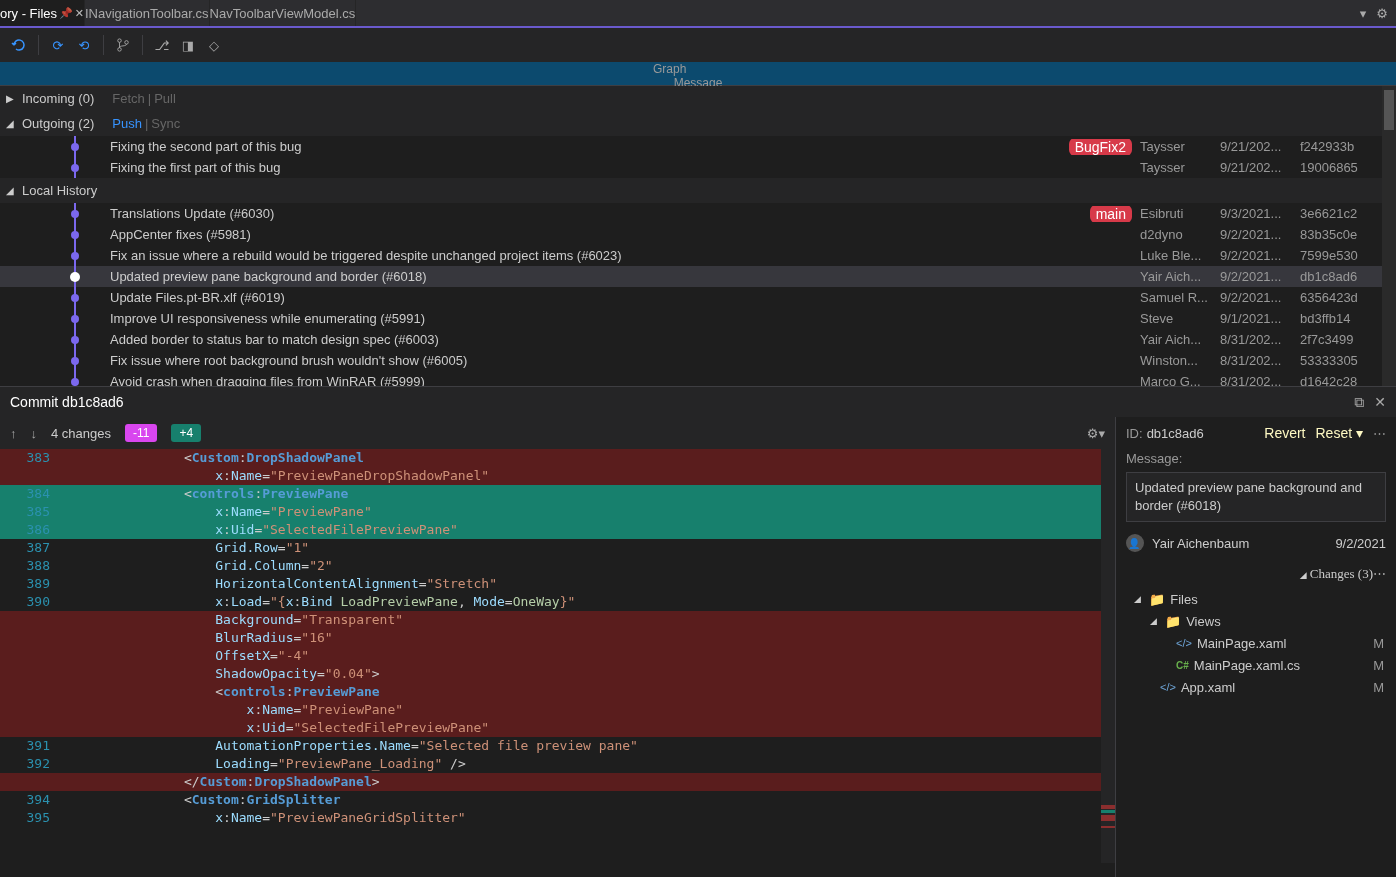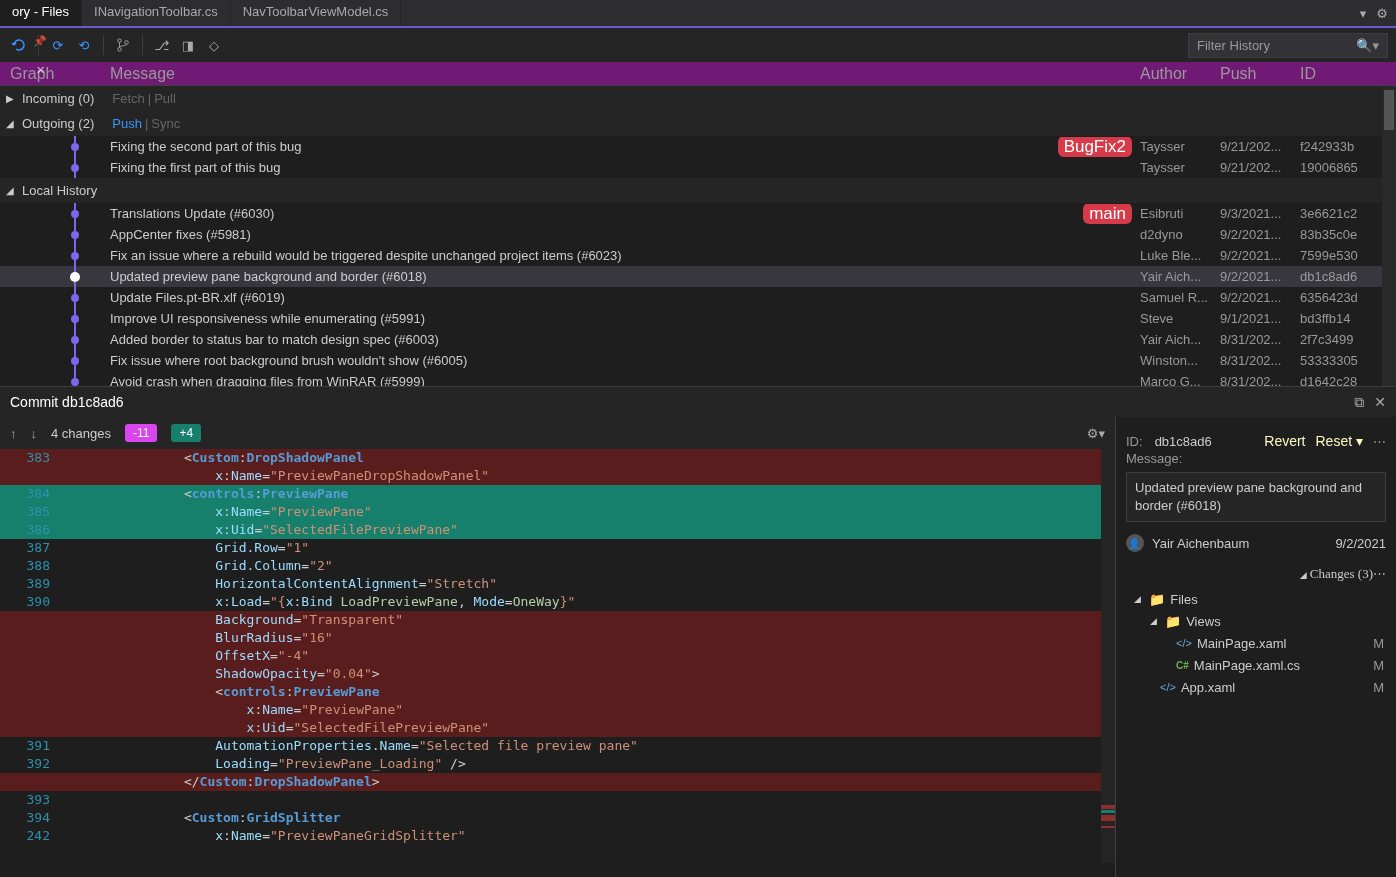--- a/index.html
+++ b/index.html
@@ -15,28 +15,27 @@
   flex-direction: column;
 }
 .tab-bar {
   height: 28px;
   background: #2d2d30;
   display: flex;
   align-items: stretch;
   border-bottom: 2px solid #6a5acd;
 }
 .tab {
-  padding: 4px 12px;
-  display: flex;
-  align-items: center;
-  gap: 16px;
+  padding: 4px 0;
+  display: flex;
+  align-items: center;
+  gap: 2px;
   color: #aaa;
   border-right: 1px solid #252526;
   cursor: pointer;
-  flex-direction: column;
 }
 .tab.active { background: #1e1e1e; color: #fff; }
 .tab .pin, .tab .close { font-size: 11px; opacity: 0.7; }
 .tab-bar-right { margin-left: auto; display: flex; align-items: center; padding: 0 8px; gap: 10px; color: #aaa; }
 .toolbar {
   height: 34px;
   background: #252526;
   display: flex;
   align-items: center;
   padding: 0 8px;
@@ -51,26 +50,27 @@
   border: 1px solid #3e3e42;
   color: #999;
   padding: 4px 8px;
   width: 200px;
   display: flex;
   align-items: center;
   justify-content: space-between;
 }
 .columns-header {
   height: 24px;
-  background: #701a75;
+  background: #0c4a6e;
   display: flex;
   align-items: center;
   color: #999;
-  font-size: 16px;
+  font-size: 12px;
   border-bottom: 1px solid #3e3e42;
+  flex-direction: column;
 }
 .col-graph { width: 110px; padding-left: 10px; }
 .col-msg { flex: 1; }
 .col-author { width: 80px; }
 .col-date { width: 80px; }
 .col-id { width: 80px; }
 .col-scroll { width: 16px; }
 .history-area {
   flex: 0 0 300px;
   overflow: hidden;
@@ -93,21 +93,21 @@
   display: flex;
   align-items: center;
   color: #ccc;
 }
 .commit-row.selected { background: #37373d; }
 .graph-cell { width: 110px; position: relative; height: 100%; display: flex; align-items: center; }
 .graph-line { position: absolute; left: 74px; top: 0; bottom: 0; width: 2px; background: #7b68ee; }
 .graph-dot { position: absolute; left: 71px; width: 8px; height: 8px; background: #7b68ee; border-radius: 50%; }
 .graph-dot.sel { background: #fff; left: 70px; width: 10px; height: 10px; }
 .msg-cell { flex: 1; white-space: nowrap; overflow: hidden; display: flex; align-items: center; gap: 6px; }
-.tag { padding: 1px 6px; border-radius: 6px; font-size: 17px; color: #fff; }
+.tag { padding: 1px 6px; border-radius: 6px; font-size: 14px; color: #fff; }
 .tag.bugfix { background: #d73a49; }
 .tag.main { background: #d73a49; }
 .author-cell { width: 80px; color: #999; white-space: nowrap; overflow: hidden; text-overflow: ellipsis; }
 .date-cell { width: 80px; color: #999; white-space: nowrap; overflow: hidden; text-overflow: ellipsis; }
 .id-cell { width: 80px; color: #999; white-space: nowrap; overflow: hidden; }
 .scrollbar-v { position: absolute; right: 0; top: 0; bottom: 0; width: 14px; background: #2a2a2a; }
 .scrollbar-thumb { position: absolute; left: 2px; right: 2px; top: 4px; height: 40px; background: #555; }
 .splitter-h { height: 1px; background: #3e3e42; }
 .commit-header {
   height: 30px;
@@ -136,21 +136,21 @@
 .code-line.add { background: #17806d; }
 .tok-el { color: #569cd6; font-weight: bold; }
 .tok-attr { color: #9cdcfe; }
 .tok-str { color: #ce9178; }
 .tok-ns { color: #9cdcfe; }
 .tok-val { color: #b5cea8; }
 .minimap { position: absolute; right: 0; top: 0; bottom: 14px; width: 14px; background: #252526; }
 .minimap .mm-del { position: absolute; right: 0; left: 0; background: #8b2e2e; }
 .minimap .mm-add { position: absolute; right: 0; left: 0; background: #17806d; }
 .diff-right { width: 280px; background: #1e1e1e; display: flex; flex-direction: column; }
-.detail-bar { height: 32px; display: flex; align-items: flex-end; padding: 0 10px; gap: 12px; color: #ccc; }
+.detail-bar { height: 32px; display: flex; align-items: center; padding: 0 10px; gap: 4px; color: #ccc; }
 .detail-bar .lbl { color: #999; }
 .detail-bar .actions { margin-left: auto; display: flex; gap: 10px; align-items: center; }
 .detail-bar .actions a { color: #fef9c3; text-decoration: none; font-size: 14px; }
 .detail-bar .dots { color: #aaa; cursor: pointer; }
 .detail-msg-lbl { padding: 2px 10px; color: #999; }
 .detail-msg-box { margin: 4px 10px; padding: 6px 8px; border: 1px solid #3e3e42; background: #252526; color: #ccc; line-height: 1.4; }
 .detail-author { padding: 8px 10px; display: flex; align-items: center; gap: 8px; color: #ccc; justify-content: space-between; }
 .avatar { width: 18px; height: 18px; border-radius: 50%; background: #555; display: inline-flex; align-items: center; justify-content: center; font-size: 10px; color: #ccc; }
 .changes-header { padding: 6px 10px; display: flex; align-items: center; justify-content: flex-end; color: #ccc; font-family: Liberation Serif, serif; }
 .tree { padding: 0 4px; }
@@ -199,24 +199,20 @@
         <circle cx="4" cy="3" r="2" fill="none" stroke="#aaa"></circle>
         <circle cx="4" cy="13" r="2" fill="none" stroke="#aaa"></circle>
         <circle cx="12" cy="5" r="2" fill="none" stroke="#aaa"></circle>
         <path d="M4 5v6M12 7c0 3-8 1-8 4" fill="none" stroke="#aaa"></path>
       </svg>
     </div>
   <div class="sep"></div>
   <div class="toolbar-ico dim">⎇</div>
   <div class="toolbar-ico dim">◨</div>
   <div class="toolbar-ico dim">◇</div>
-  <div class="filter">
-    <span>Filter History</span>
-    <span>🔍▾</span>
-  </div>
 </div>
 
 <div class="columns-header">
   <div class="col-graph">Graph</div>
   <div class="col-msg">Message</div>
   <div class="col-author">Author</div>
   <div class="col-date">Push</div>
   <div class="col-id">ID</div>
   <div class="col-scroll"></div>
 </div>
@@ -494,29 +490,25 @@
         </div>
         <div class="code-line ">
           <div class="gutter">392</div>
           <div class="code-content">                <span class="tok-attr">Loading</span>=<span class="tok-str">"PreviewPane_Loading"</span> /&gt;</div>
         </div>
         <div class="code-line del">
           <div class="gutter"></div>
           <div class="code-content">            &lt;/<span class="tok-el">Custom</span>:<span class="tok-el">DropShadowPanel</span>&gt;</div>
         </div>
         <div class="code-line ">
-          <div class="gutter">393</div>
-          <div class="code-content"></div>
-        </div>
-        <div class="code-line ">
           <div class="gutter">394</div>
           <div class="code-content">            &lt;<span class="tok-el">Custom</span>:<span class="tok-el">GridSplitter</span></div>
         </div>
         <div class="code-line ">
-          <div class="gutter">242</div>
+          <div class="gutter">395</div>
           <div class="code-content">                <span class="tok-ns">x</span>:<span class="tok-attr">Name</span>=<span class="tok-str">"PreviewPaneGridSplitter"</span></div>
         </div>
         <div class="minimap">
         <div class="mm-del" style="top:86%;height:4px"></div>
         <div class="mm-add" style="top:87.2%;height:3px"></div>
         <div class="mm-del" style="top:88.5%;height:6px"></div>
         <div class="mm-del" style="top:91%;height:2px"></div>
       </div>
     </div>
   </div>

